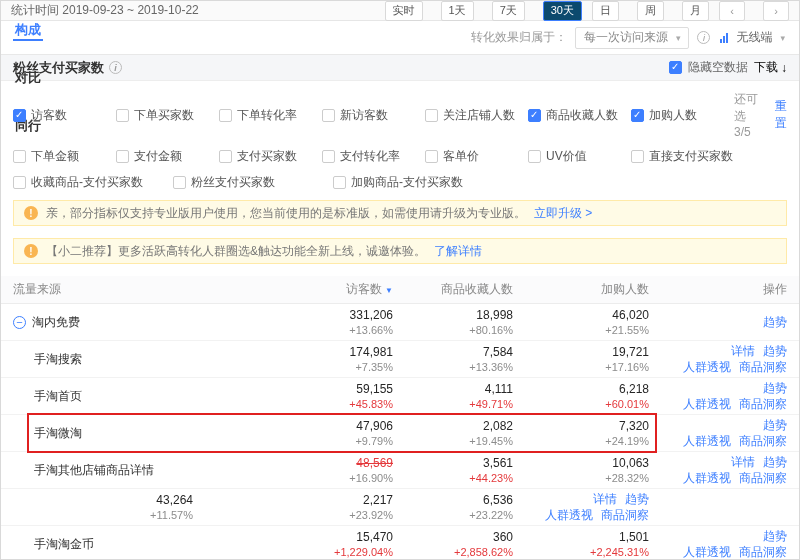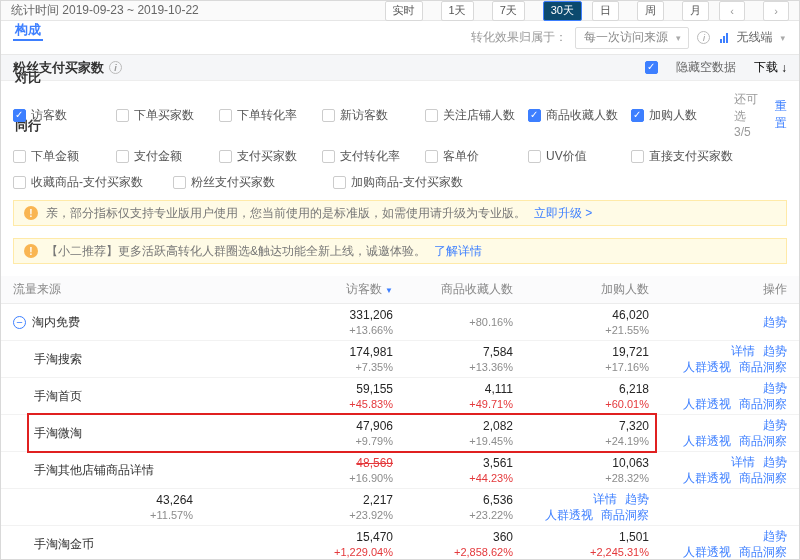--- a/index.html
+++ b/index.html
@@ -34,21 +34,21 @@
   .caret { font-size:9px; color:#aaa; }
   .info-icon { width:13px; height:13px; border-radius:50%; border:1px solid #bbb; color:#999;
     font-size:9px; font-style:italic; display:inline-flex; align-items:center; justify-content:center; cursor:pointer; }
   .wifi { display:inline-flex; align-items:flex-end; gap:1px; height:10px; }
   .wifi i { width:2px; background:#3d7fff; display:block; }
   .wifi i:nth-child(1){height:4px;} .wifi i:nth-child(2){height:7px;} .wifi i:nth-child(3){height:10px;}
   
   .section-header { height:26px; background:#f5f6f8; border-bottom:1px solid #ededed; display:flex;
     align-items:center; justify-content:space-between; padding:0 12px; }
   .section-title { font-weight:bold; font-size:13px; color:#333; display:flex; align-items:center; gap:5px; }
-  .sec-right { display:flex; align-items:center; gap:18px; color:#666; }
+  .sec-right { display:flex; align-items:center; gap:6px; color:#666; }
   .dl { color:#000000; cursor:pointer; display:flex; gap:3px; align-items:center; }
   
   .metrics { padding:10px 12px 0; }
   .metric-row { display:flex; align-items:center; margin-bottom:9px; }
   .metric { display:flex; align-items:center; gap:5px; width:103px; flex:none; color:#555; cursor:pointer; }
   .metric-row.wide .metric { width:160px; }
   .checkbox { width:13px; height:13px; border:1px solid #ccc; border-radius:2px; background:#fff;
     position:relative; flex:none; cursor:pointer; }
   .checkbox.checked { background:#3d7fff; border-color:#3d7fff; }
   .checkbox.checked::after { content:"✓"; color:#fff; font-size:10px; position:absolute; top:-1px; left:1px; }
@@ -262,20 +262,21 @@
 
     <div class="cell source">
       <span class="expand-icon show">−</span>
       <span>淘内免费</span>
     </div>
     <div class="cell num">
       <div class="val">331,206</div>
       <div class="chg">+13.66%</div>
     </div>
     <div class="cell num">
+      <div class="val">18,998</div>
       <div class="chg">+80.16%</div>
     </div>
     <div class="cell num">
       <div class="val">46,020</div>
       <div class="chg">+21.55%</div>
     </div>
     <div class="cell actions">
       <div class="line">
         <span class="link">趋势</span>
 

